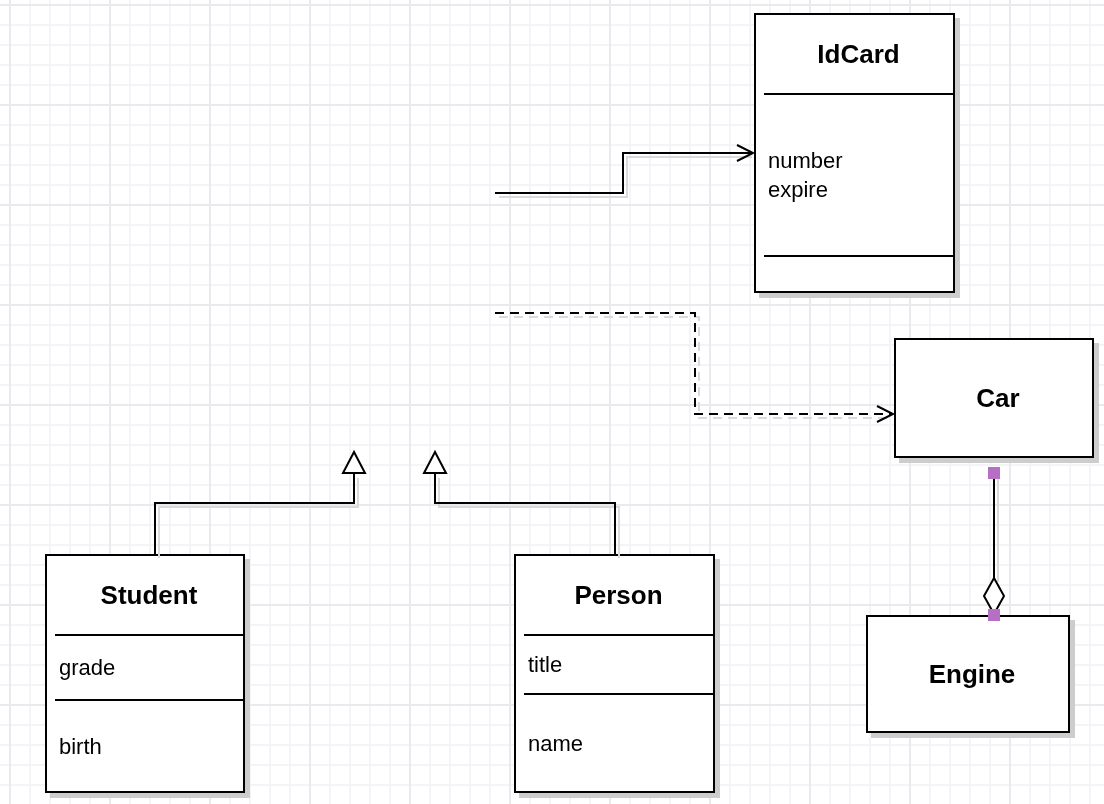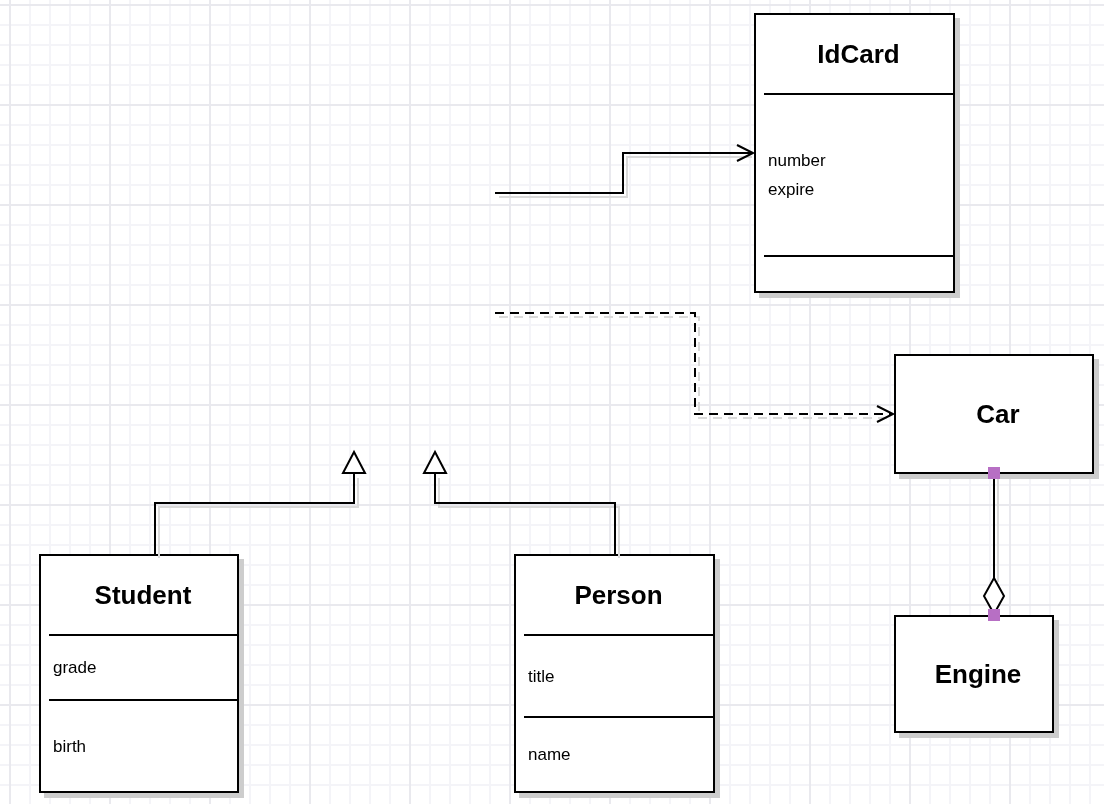--- a/index.html
+++ b/index.html
@@ -35,21 +35,21 @@
   }
   .uml-header.fill{flex:1 1 auto;}
   .uml-section{
     box-sizing:border-box;
     border-top:2px solid #000;
     display:flex;flex-direction:column;justify-content:center;
     flex:0 0 auto;
   }
   .uml-section.fill{flex:1 1 auto;}
   .uml-line{
-    font-size:17px;line-height:29px;padding-left:4px;white-space:nowrap;
+    font-size:22px;line-height:29px;padding-left:4px;white-space:nowrap;
   }
   svg.connectors{
     position:absolute;left:0;top:0;z-index:5;
     pointer-events:none;
   }
 </style>
 </head>
 <body>
 
 <div class="canvas">
@@ -59,49 +59,49 @@
     <div class="uml-header" style="height:78px">
       <span>IdCard</span>
     </div>
     <div class="uml-section" style="height:162px">
       <div class="uml-line">number</div>
       <div class="uml-line">expire</div>
     </div>
     <div class="uml-section fill"></div>
   </div>
 
-  <div class="uml-class" style="left:894px;top:354px;width:200px;height:120px">
+  <div class="uml-class" style="left:894px;top:338px;width:200px;height:120px">
     <div class="uml-header fill">
       <span>Car</span>
     </div>
   </div>
 
-  <div class="uml-class" style="left:894px;top:615px;width:160px;height:118px">
+  <div class="uml-class" style="left:866px;top:615px;width:204px;height:118px">
     <div class="uml-header fill">
       <span>Engine</span>
     </div>
   </div>
 
-  <div class="uml-class" style="left:39px;top:554px;width:200px;height:239px">
+  <div class="uml-class" style="left:45px;top:554px;width:200px;height:239px">
     <div class="uml-header" style="height:78px">
       <span>Student</span>
     </div>
     <div class="uml-section" style="height:65px">
       <div class="uml-line">grade</div>
     </div>
     <div class="uml-section fill">
       <div class="uml-line">birth</div>
     </div>
   </div>
 
   <div class="uml-class" style="left:514px;top:554px;width:201px;height:239px">
     <div class="uml-header" style="height:78px">
       <span>Person</span>
     </div>
-    <div class="uml-section" style="height:82px">
+    <div class="uml-section" style="height:59px">
       <div class="uml-line">title</div>
     </div>
     <div class="uml-section fill">
       <div class="uml-line">name</div>
     </div>
   </div>
 
   <svg class="connectors" width="1104" height="804" viewBox="0 0 1104 804">
 
     <g stroke="#dadada" stroke-width="2" fill="none" transform="translate(4,4)">

